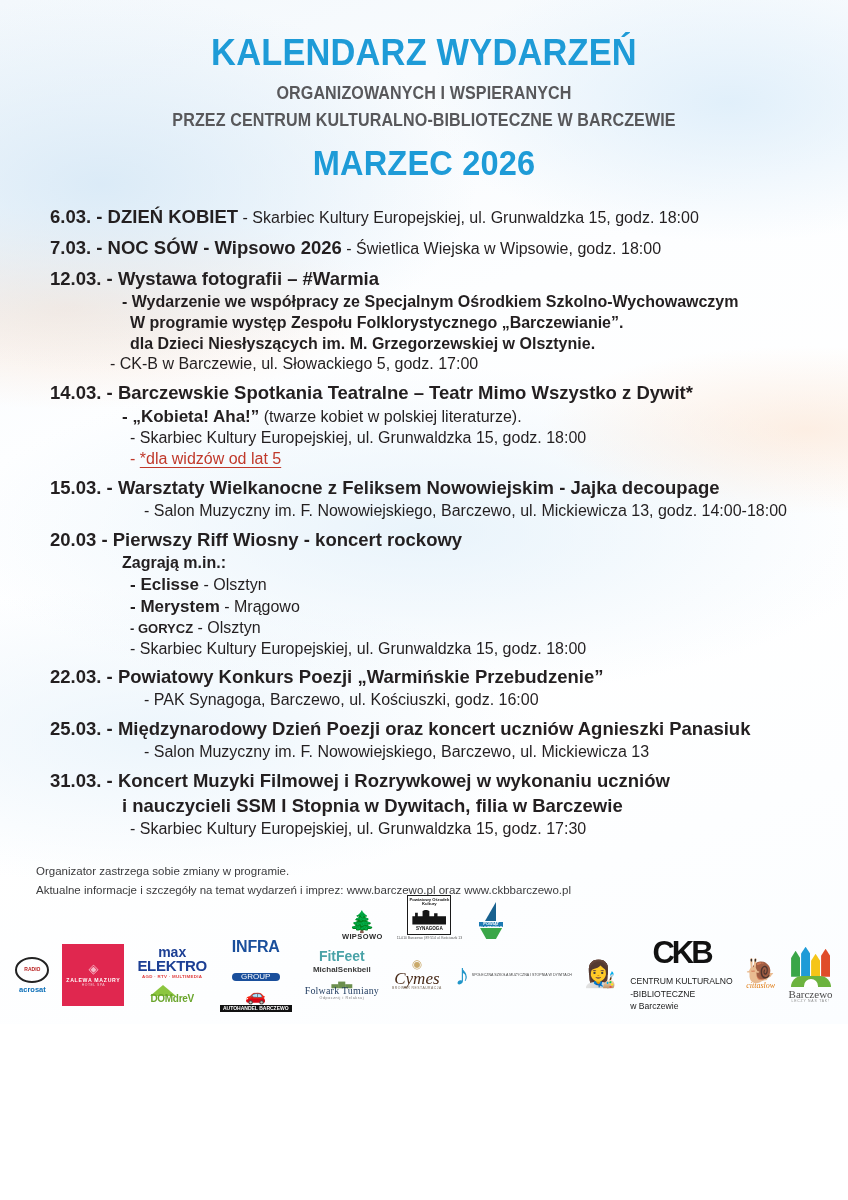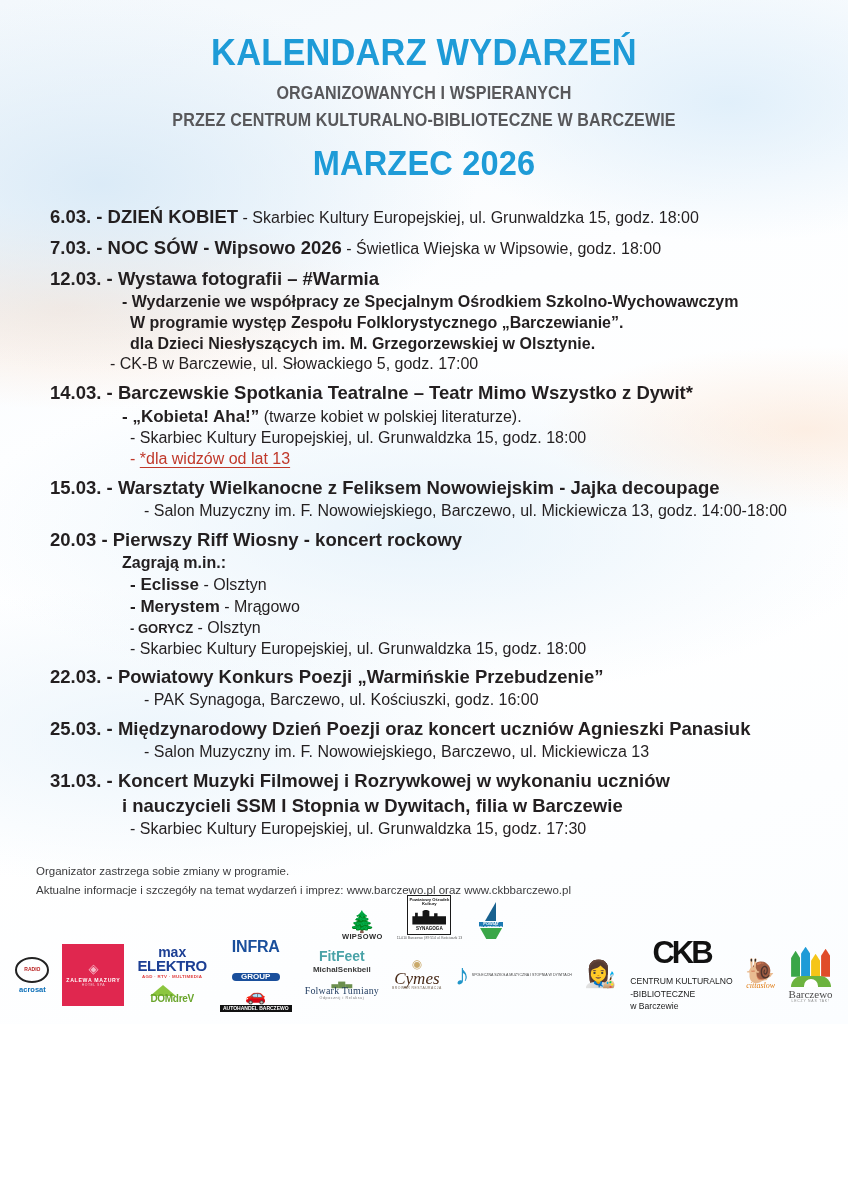--- a/index.html
+++ b/index.html
@@ -199,21 +199,21 @@
 
   .l-max .m1 { font-size: 14px; font-weight: 700; color: #1c3f94; line-height:.95;}
   .l-max .m2 { font-size: 15px; font-weight: 700; color: #1c3f94; line-height:.95; letter-spacing:-.3px;}
   .l-max .m3 { font-size: 4.4px; font-weight:700; color: #e03a3a; letter-spacing:.3px; margin-top:2px;}
 
   .l-domdrev .roof { width: 0;height:0; border-left: 13px solid transparent;
      border-right: 13px solid transparent; border-bottom: 11px solid #8cc63f; }
   .l-domdrev .nm { font-size: 10px; font-weight:700; color:#6aa52c; margin-top:-2px; letter-spacing:-.3px;}
 
   .l-infra .nm { font-size: 16px; font-weight: 700; color: #1a4f9c; letter-spacing:-.2px;}
-  .l-infra .gr { font-size: 8px; font-weight:700; color:#fff; background:#1a4f9c;
+  .l-infra .gr { font-size: 8px; font-weight:400; color:#fff; background:#1a4f9c;
       border-radius: 8px; padding: 0 7px; margin-top:18px;}
 
   .l-auto .car { font-size: 17px; color: #d32f2f; line-height:1;}
   .l-auto .nm { font-size: 5px; font-weight:700; color:#fff; background:#111; padding:1px 3px; margin-top:1px;}
 
   .l-fitfeet .nm { font-size: 14px; font-weight:700; color:#4aa3a8;}
   .l-senk { font-size: 8px; font-weight:700; color:#3a3a3a; margin-top:3px;}
 
   .l-folwark .nm { font-size: 10px; color: #1e3a5f; letter-spacing:.2px; font-family:"Liberation Serif",serif;}
   .l-folwark .sb { font-size: 3.6px; color:#777; margin-top:1px; letter-spacing:.6px;}
@@ -272,21 +272,21 @@
         <div class="line line-head ind-1"><span class="date">12.03. -</span> <span>Wystawa fotografii – #Warmia</span></div>
         <div class="line line-sub bold ind-4">- Wydarzenie we współpracy ze Specjalnym Ośrodkiem Szkolno-Wychowawczym</div>
         <div class="line line-sub bold ind-5">W programie występ Zespołu Folklorystycznego „Barczewianie”.</div>
         <div class="line line-sub bold ind-5">dla Dzieci Niesłyszących im. M. Grzegorzewskiej w Olsztynie.</div>
         <div class="line line-sub ind-3">- CK-B w Barczewie, ul. Słowackiego 5, godz. 17:00</div>
       </div>
       <div class="event sp-a">
         <div class="line line-head ind-1"><span class="date">14.03. -</span> <span>Barczewskie Spotkania Teatralne – Teatr Mimo Wszystko z Dywit*</span></div>
         <div class="line line-sub ind-4"><span style="font-weight: 700; font-size: 17px;">- „Kobieta! Aha!”</span><span> (twarze kobiet w polskiej literaturze).</span></div>
         <div class="line line-sub ind-5">- Skarbiec Kultury Europejskiej, ul. Grunwaldzka 15, godz. 18:00</div>
-        <div class="line line-note ind-5"><span>- </span><span class="u">*dla widzów od lat 13</span></div>
+        <div class="line line-note ind-5"><span>- </span><span class="u">*dla widzów od lat 5</span></div>
       </div>
       <div class="event sp-a">
         <div class="line line-head ind-1"><span class="date">15.03. -</span> <span>Warsztaty Wielkanocne z Feliksem Nowowiejskim - Jajka decoupage</span></div>
         <div class="line line-sub ind-6">- Salon Muzyczny im. F. Nowowiejskiego, Barczewo, ul. Mickiewicza 13, godz. 14:00-18:00</div>
       </div>
       <div class="event sp-a">
         <div class="line line-head ind-1"><span class="date">20.03 -</span> <span>Pierwszy Riff Wiosny - koncert rockowy</span></div>
         <div class="line line-sub bold ind-4">Zagrają m.in.:</div>
         <div class="line line-sub ind-5"><span style="font-weight: 700; font-size: 17px;">- Eclisse</span><span> - Olsztyn</span></div>
         <div class="line line-sub ind-5"><span style="font-weight: 700; font-size: 17px;">- Merystem</span><span> - Mrągowo</span></div>

